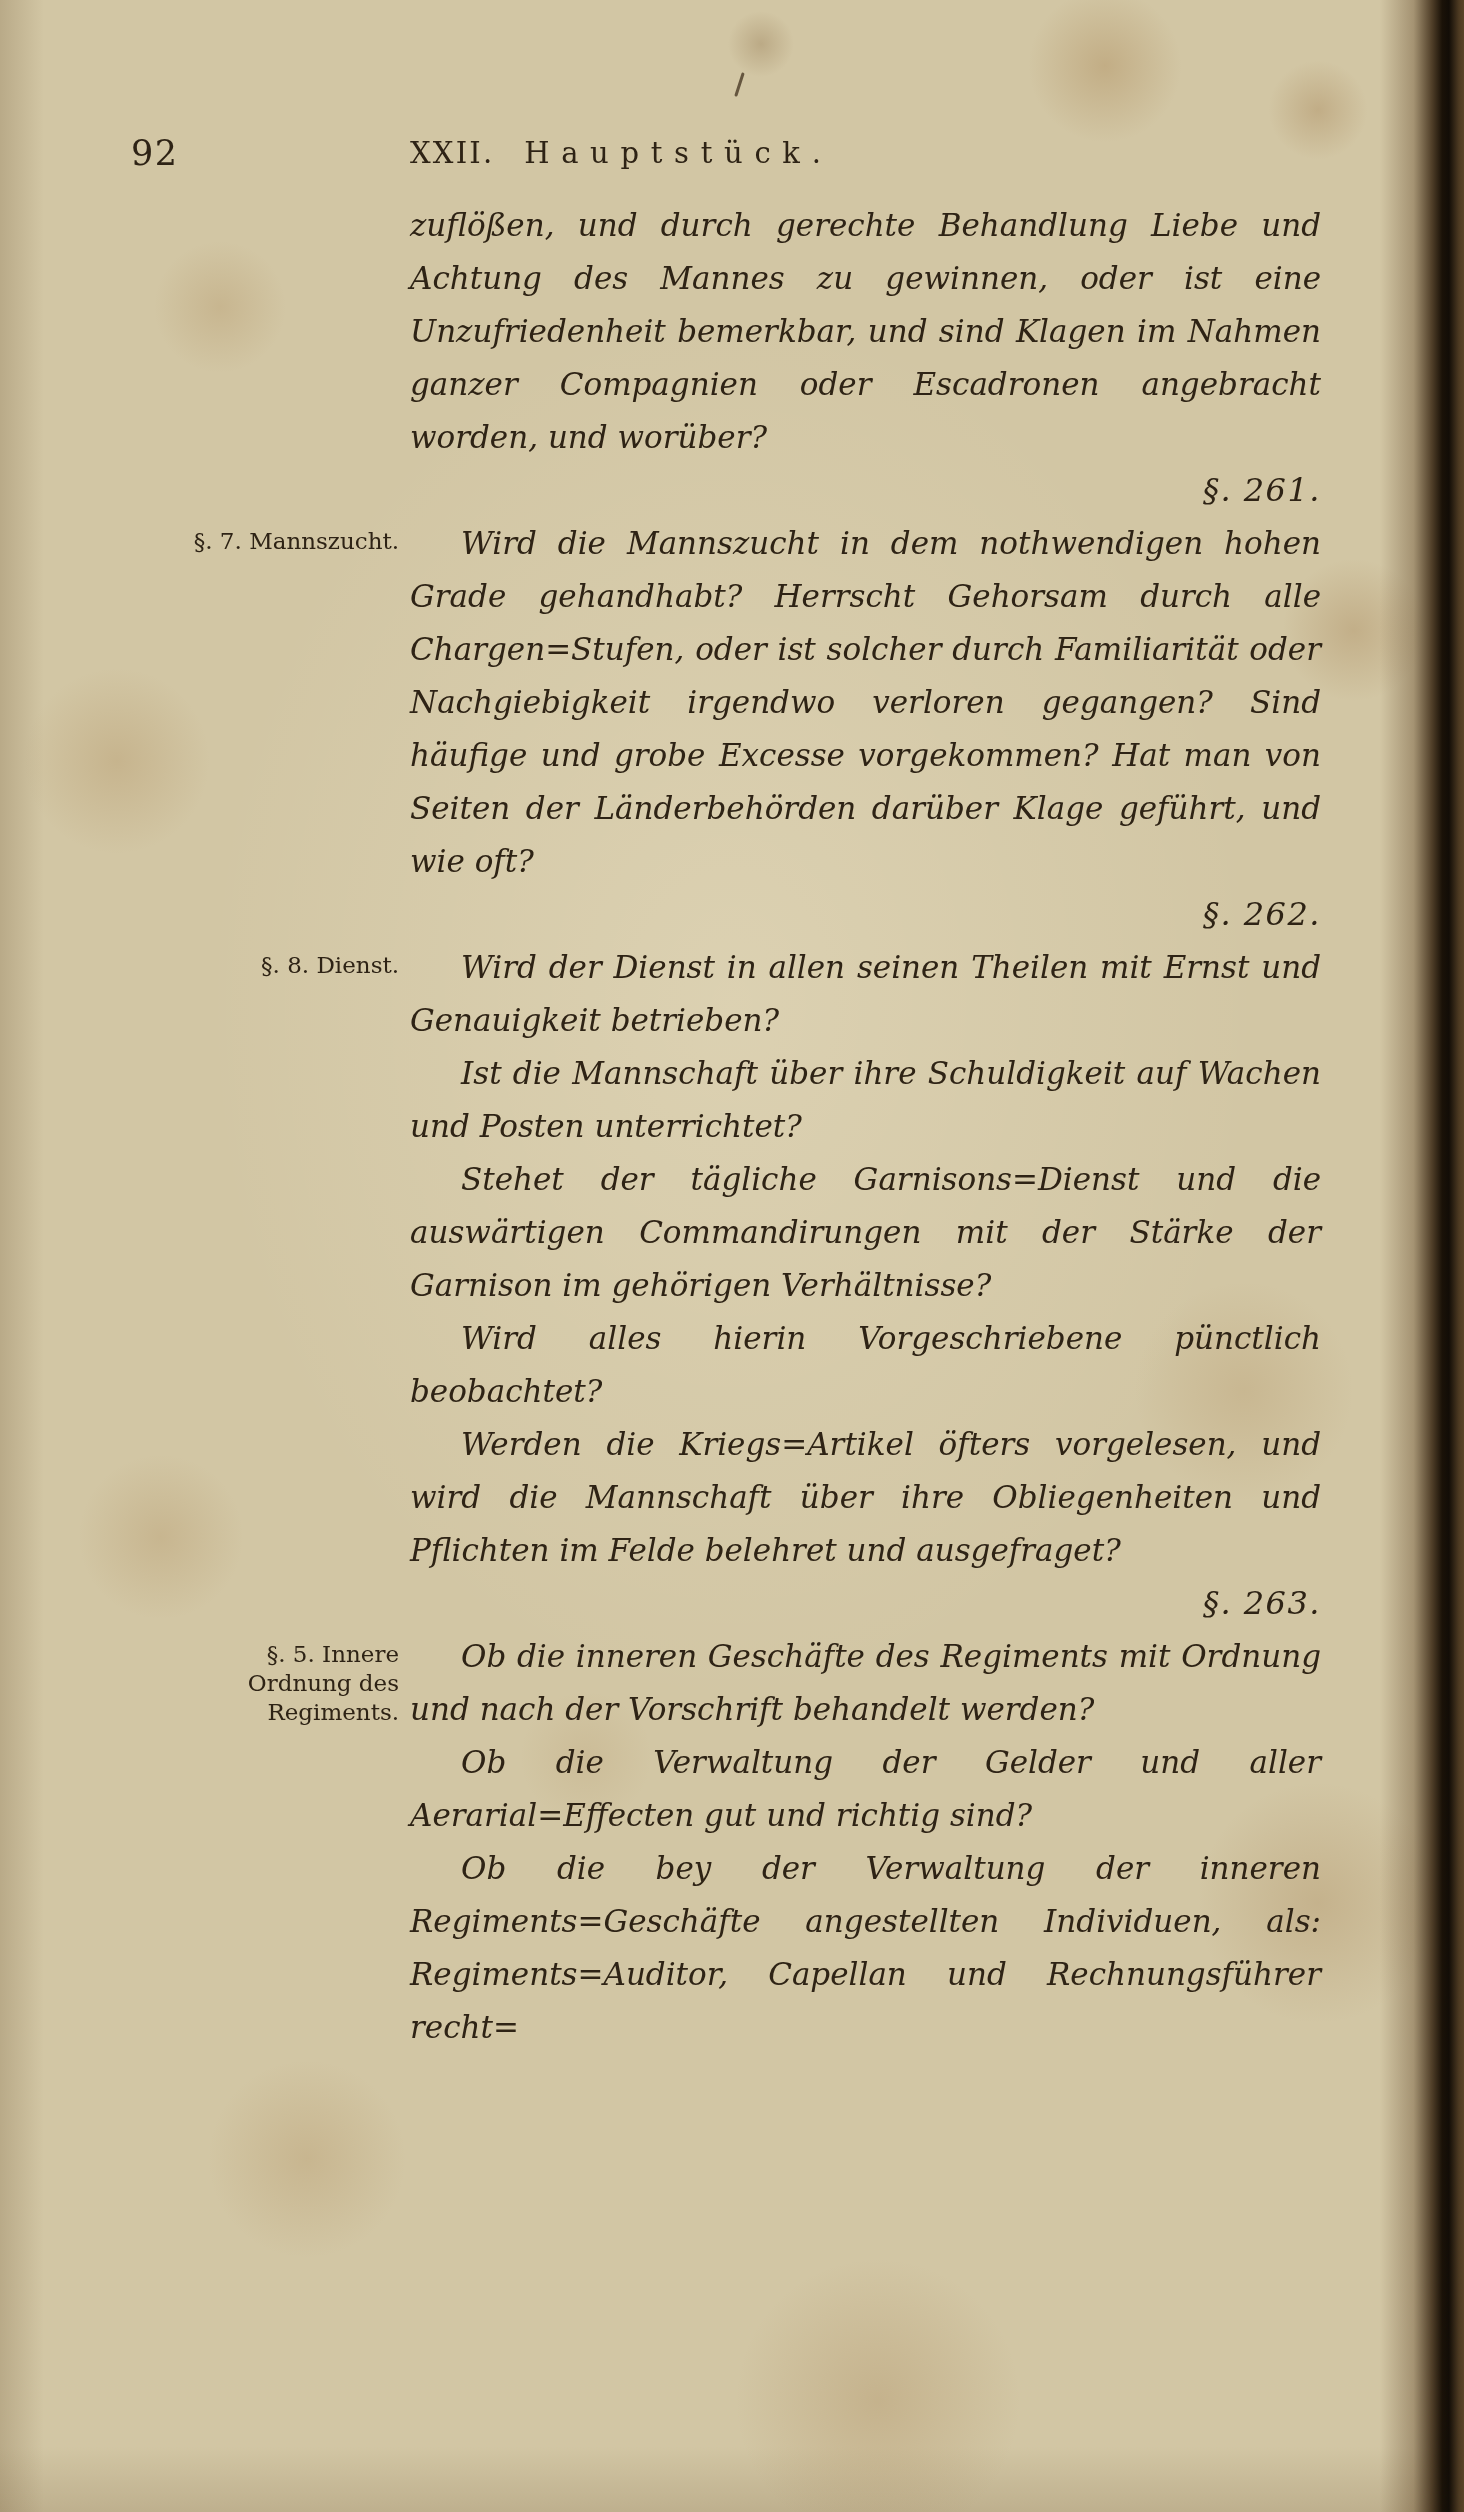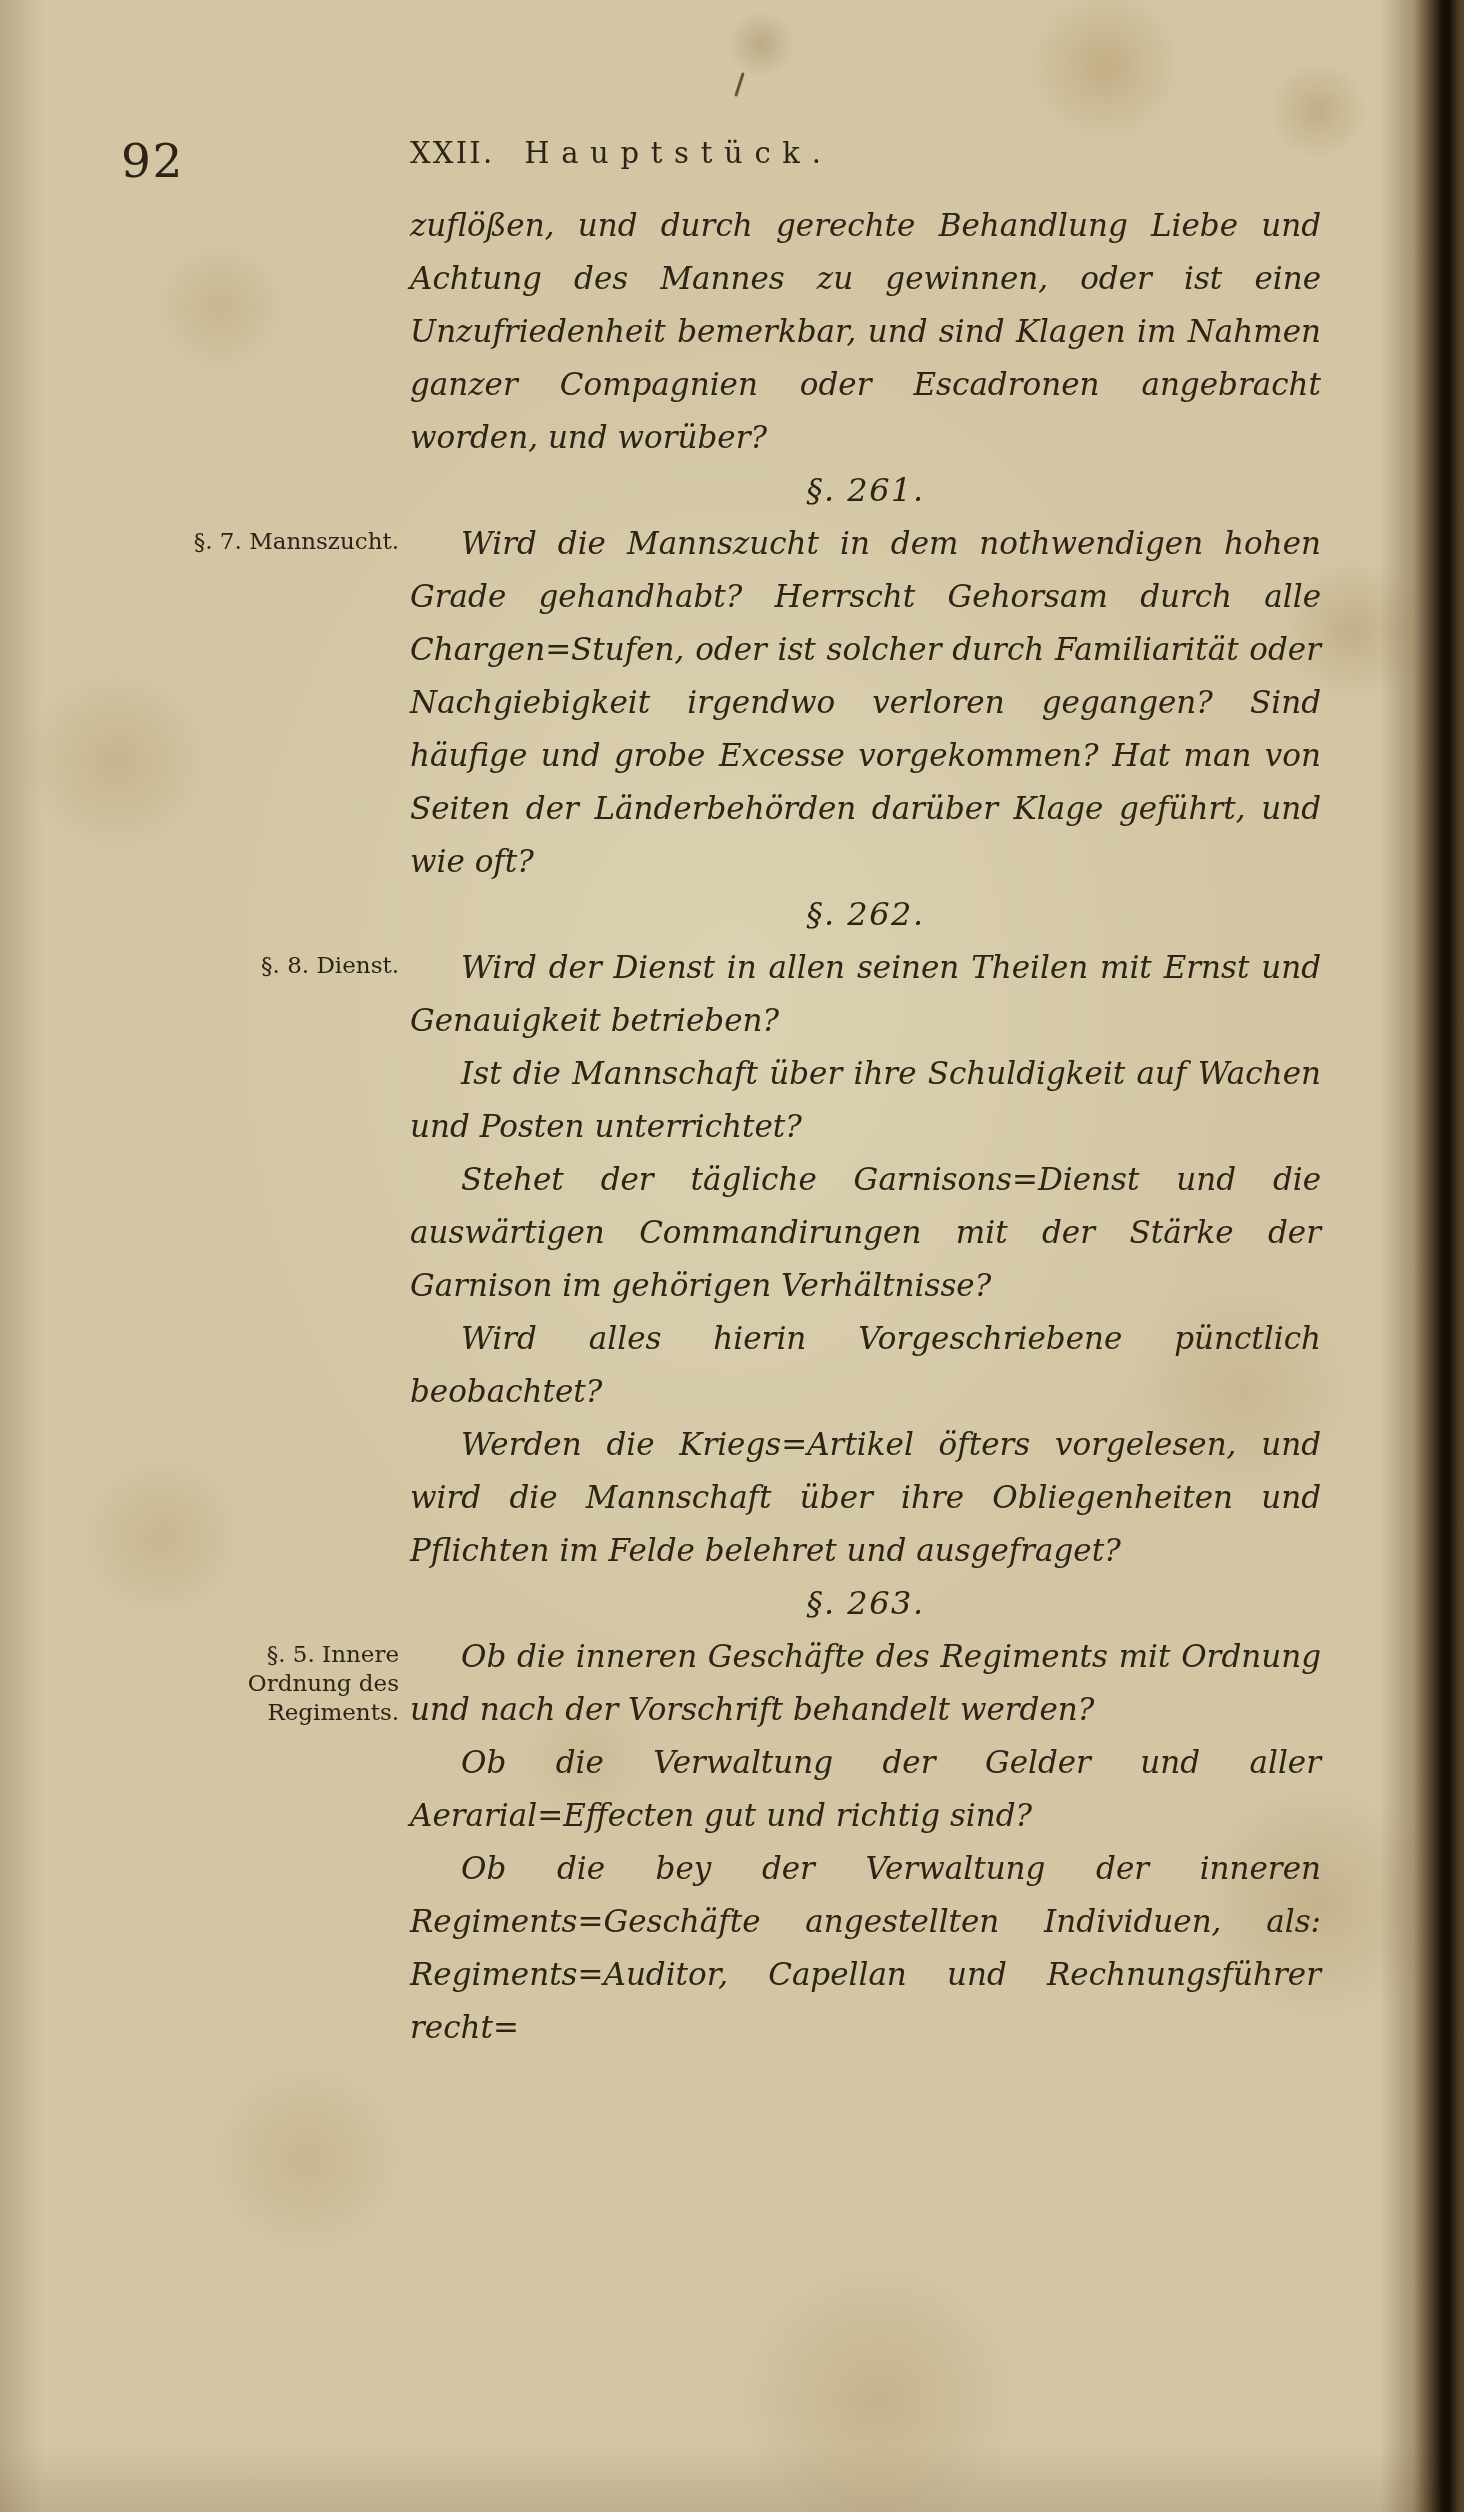--- a/index.html
+++ b/index.html
@@ -58,23 +58,23 @@
     width: 2.9px;
     height: 25px;
     background: #4a3a26;
     transform: rotate(18deg);
     border-radius: 1.5px;
     opacity: 0.8;
   }
 
   .page-number {
     position: absolute;
-    left: 121px;
+    left: 131px;
     top: 133px;
-    font-size: 47px;
+    font-size: 35px;
     letter-spacing: 1.5px;
   }
 
   .running-header {
     position: absolute;
     left: 410px;
     top: 136px;
     width: 911px;
     text-align: left;
     font-size: 29px;
@@ -90,21 +90,21 @@
     width: 911px;
     font-size: 31px;
     line-height: 53px;
     text-align: justify;
   }
 
   .text-column p { margin: 0; font-style: italic; }
   p.indent { text-indent: 51px; }
 
   .section-heading {
-    text-align: center;
+    text-align: right;
     font-size: 32px;
     margin: 31px 0 16px 0;
     text-indent: 0;
     letter-spacing: 1.5px;
   }
 
   .section-body { position: relative; }
 
   .margin-note {
     position: absolute;

